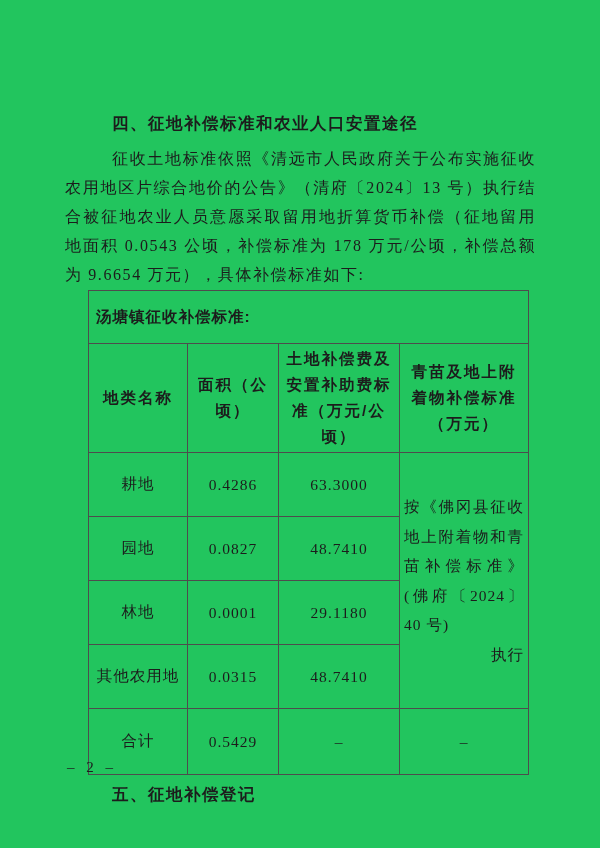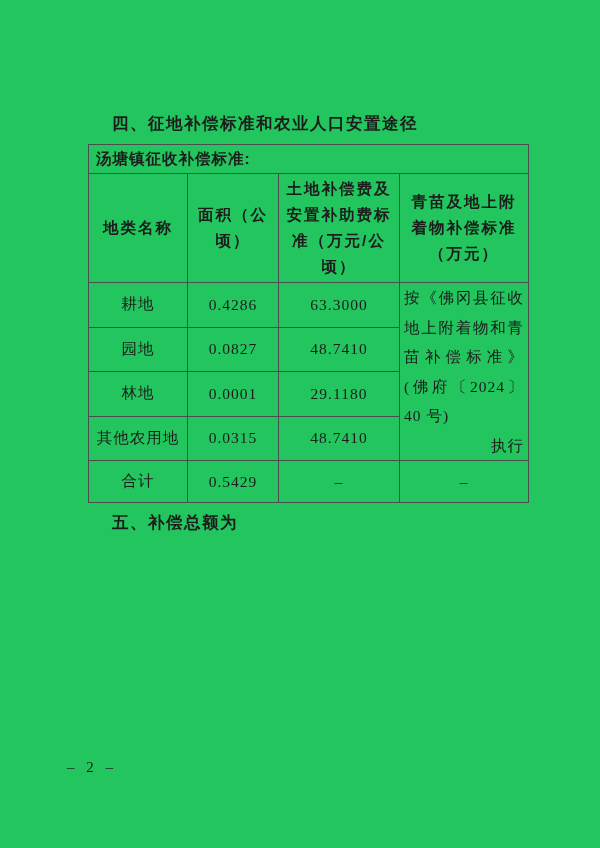--- a/index.html
+++ b/index.html
@@ -39,21 +39,21 @@
   }
   table.comp {
     border-collapse: collapse;
     table-layout: fixed;
     width: 440px;
     margin: 1px 0 0 23px;
     font-size: 15.5px;
   }
   table.comp td, table.comp th {
     border: 1px solid #4d4d4d;
-    padding: 0 4px;
+    padding: 12px 4px;
     text-align: center;
     vertical-align: middle;
     font-weight: normal;
     overflow: hidden;
   }
   .t-title-cell {
     height: 28px;
     text-align: left !important;
     padding-left: 7px !important;
     font-family: "Liberation Sans", "DejaVu Sans", sans-serif;
@@ -93,20 +93,21 @@
   }
 </style>
 </head>
 <body>
 
 <div class="page">
   <div class="content">
 
     <h2 class="sec-heading">四、征地补偿标准和农业人口安置途径</h2>
 
+    <p class="body-par">征收土地标准依照《清远市人民政府关于公布实施征收农用地区片综合地价的公告》（清府〔2024〕13 号）执行结合被征地农业人员意愿采取留用地折算货币补偿（征地留用地面积 0.0543 公顷，补偿标准为 178 万元/公顷，补偿总额为 9.6654 万元），具体补偿标准如下:</p>
 
     <table class="comp">
       <colgroup>
         <col style="width:99px">
         <col style="width:91px">
         <col style="width:121px">
         <col style="width:129px">
       </colgroup>
       <tbody>
         <tr>
@@ -144,19 +145,19 @@
         </tr>
         <tr class="total-row">
           <td>合计</td>
           <td>0.5429</td>
           <td>–</td>
           <td>–</td>
         </tr>
       </tbody>
     </table>
 
-    <h2 class="sec-heading second">五、补偿总额为</h2>
+    <h2 class="sec-heading second">五、征地补偿登记</h2>
 
 
   </div>
 
   <div class="page-footer">– 2 –</div>
 </div>
 
 </body></html>

